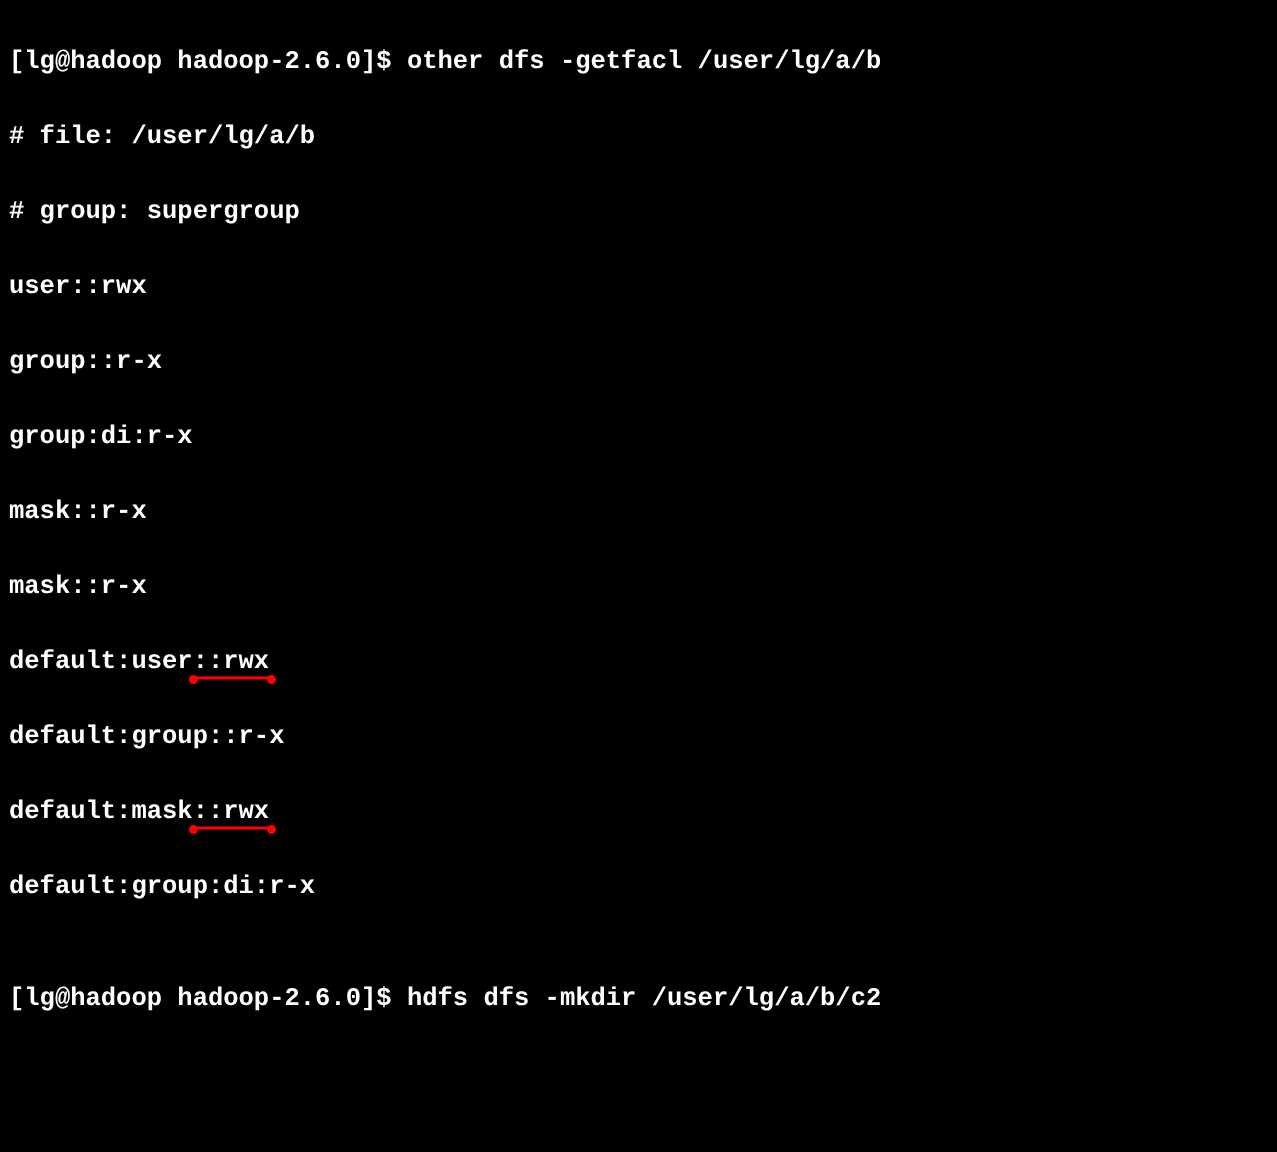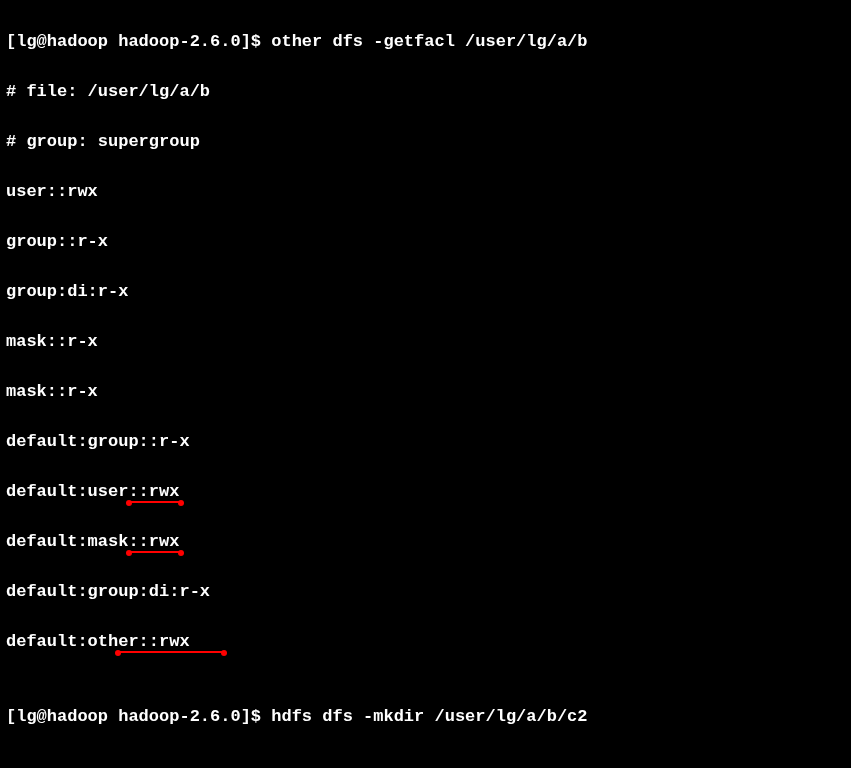--- a/index.html
+++ b/index.html
@@ -41,25 +41,24 @@
 
 <div class="terminal">
 <span class="line"><span>[lg@hadoop hadoop-2.6.0]$ </span><span>other dfs -getfacl /user/lg/a/b</span></span>
 <span class="line"># file: /user/lg/a/b</span>
 <span class="line"># group: supergroup</span>
 <span class="line">user::rwx</span>
 <span class="line">group::r-x</span>
 <span class="line">group:di:r-x</span>
 <span class="line">mask::r-x</span>
 <span class="line">mask::r-x</span>
+<span class="line"><span>default:user::rwx</span><span class="underline-red" style="left:122px;width:52px;"></span><span class="dot" style="left:120px;"></span><span class="dot" style="left:172px;"></span></span>
 <span class="line">default:group::r-x</span>
-<span class="line"><span>default:user::rwx</span><span class="underline-red" style="left:122px;width:52px;"></span><span class="dot" style="left:120px;"></span><span class="dot" style="left:172px;"></span></span>
 <span class="line"><span>default:mask::rwx</span><span class="underline-red" style="left:122px;width:52px;"></span><span class="dot" style="left:120px;"></span><span class="dot" style="left:172px;"></span></span>
 <span class="line">default:group:di:r-x</span>
-<span class="line"><span>default:other::rwx</span><span class="underline-red" style="left:111px;width:106px;"></span><span class="dot" style="left:109px;"></span><span class="dot" style="left:215px;"></span></span>
 <span class="line"></span>
 <span class="line"><span>[lg@hadoop hadoop-2.6.0]$ </span><span>hdfs dfs -mkdir /user/lg/a/b/c2</span></span>
 
 
 
 
 
 
 
 

